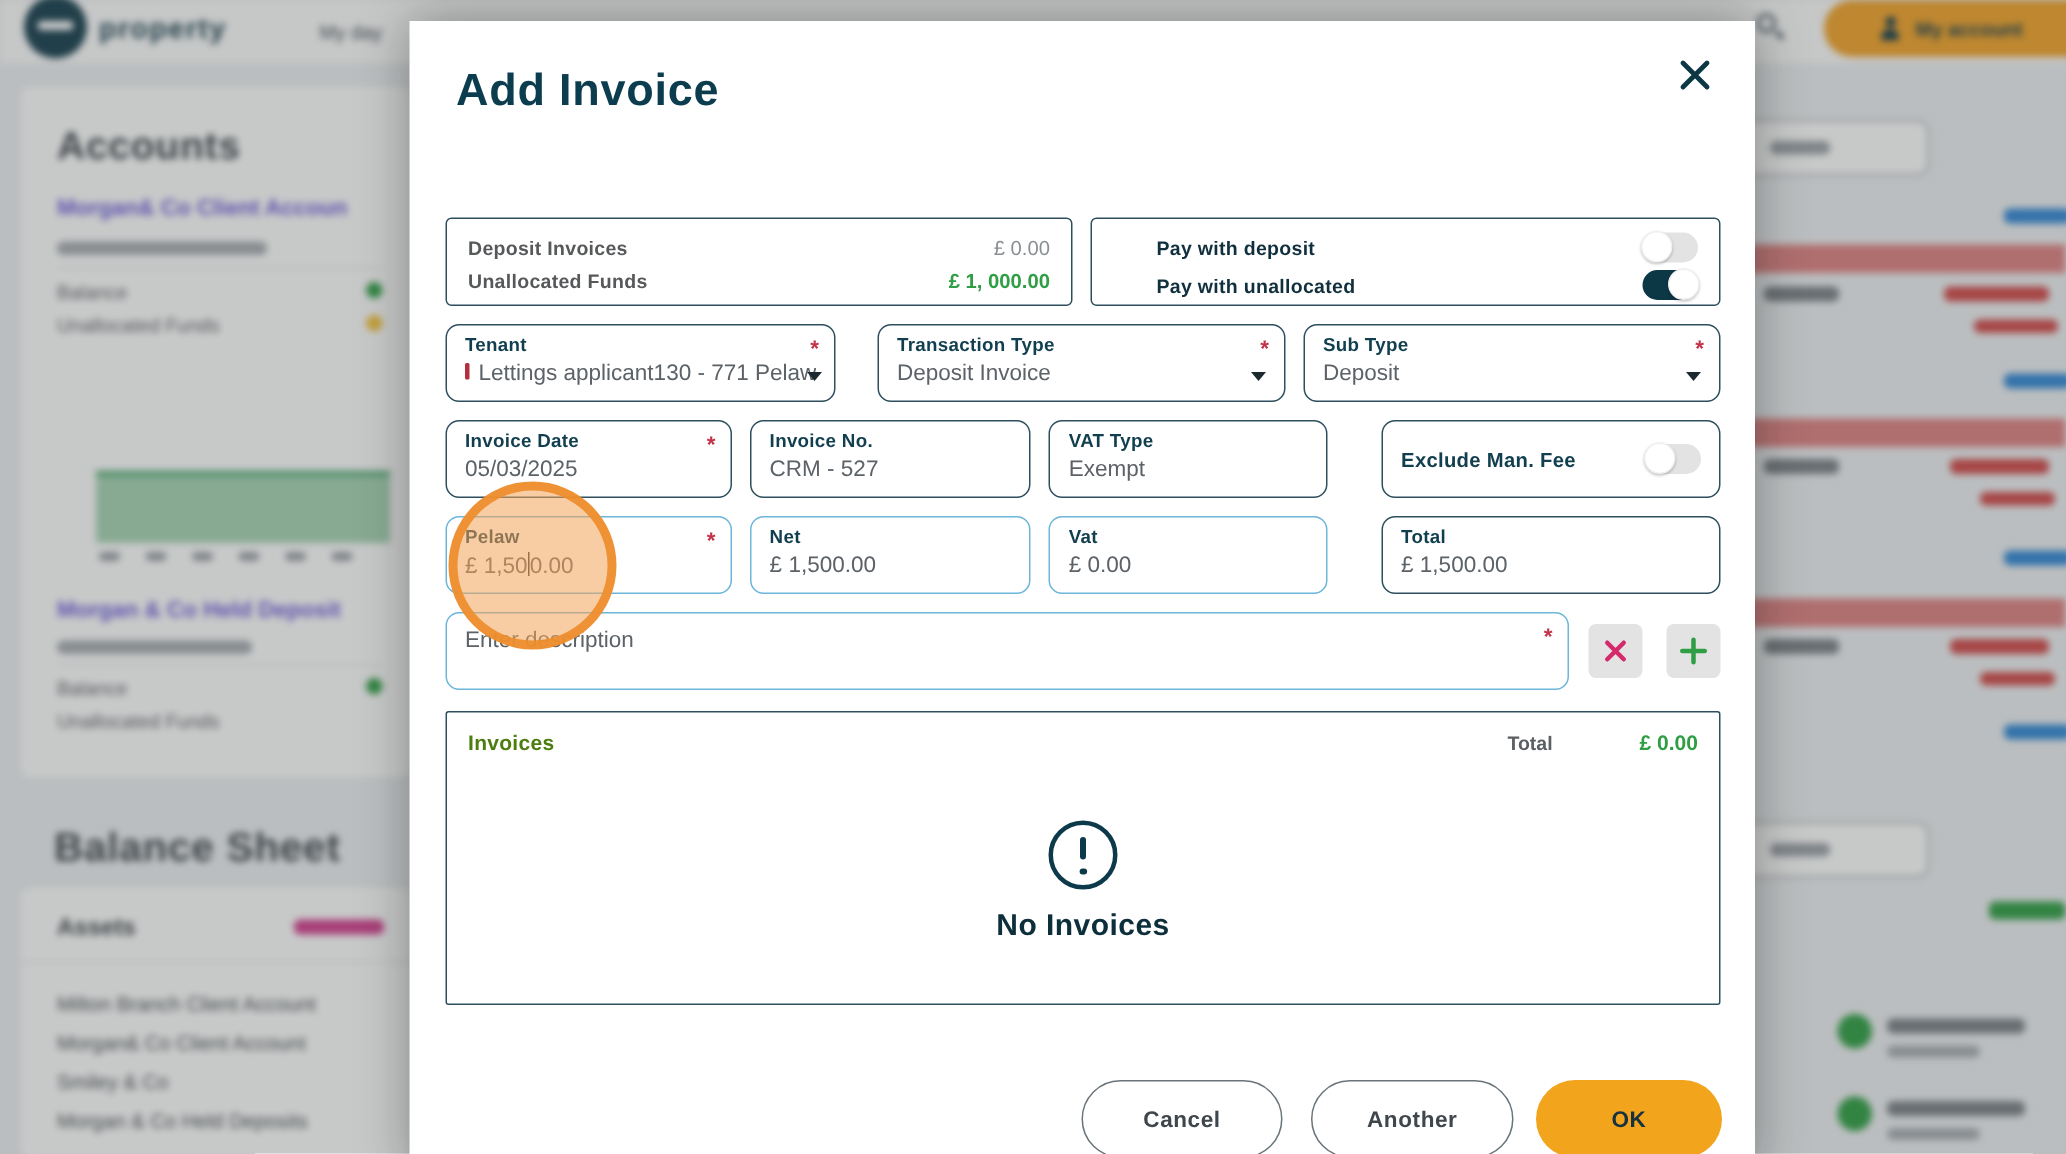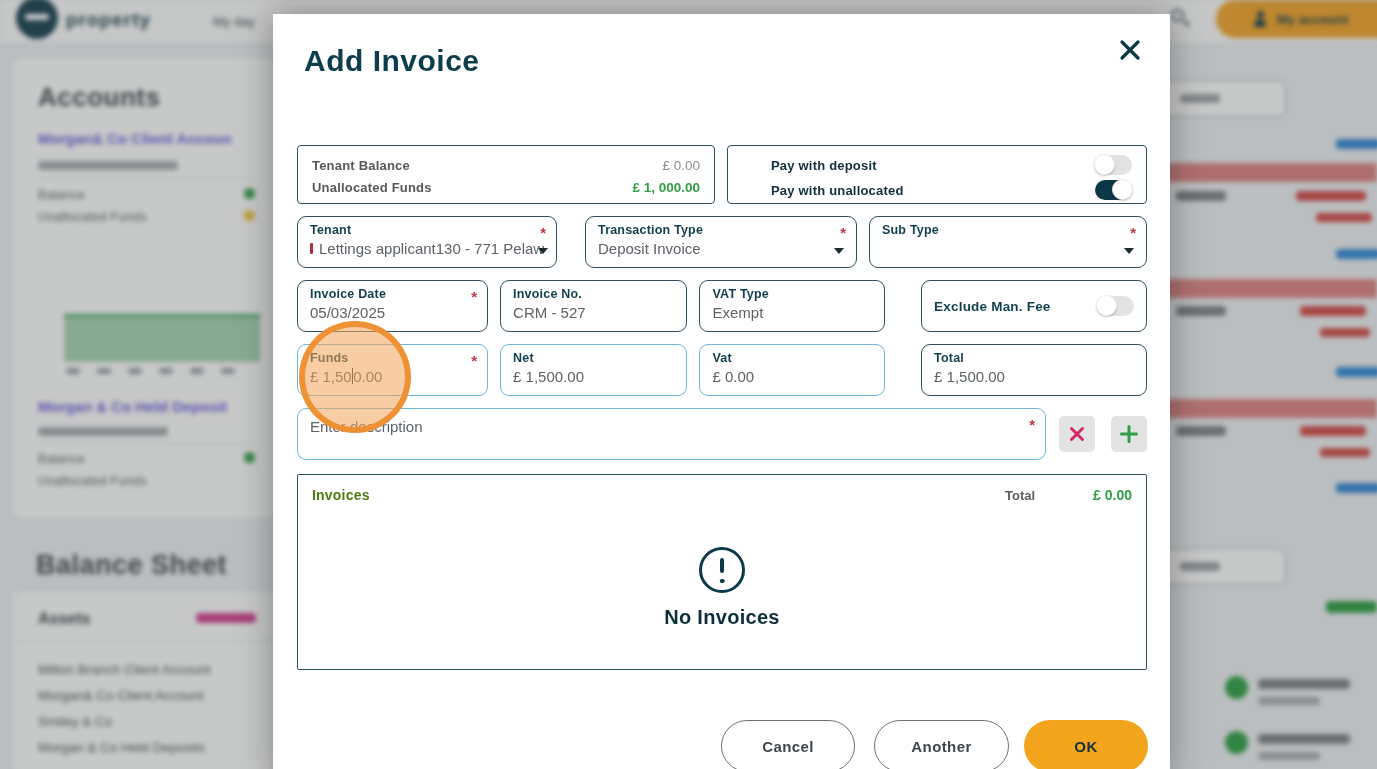--- a/index.html
+++ b/index.html
@@ -206,21 +206,21 @@
   <div class="m-title">Add Invoice</div>
   <div class="m-close">
     <svg width="28" height="28" viewBox="0 0 28 28">
         <path d="M6 6 L22 22 M22 6 L6 22" stroke="#0c3745" stroke-width="3.2" stroke-linecap="round"></path>
       </svg>
   </div>
 
   <div class="rowabs row1">
     <div class="sumbox">
       <div class="sline">
-        <span class="slabel">Tenant Balance</span>
+        <span class="slabel">Deposit Invoices</span>
         <span class="sval grey">£ 0.00</span>
       </div>
       <div class="sline">
         <span class="slabel">Unallocated Funds</span>
         <span class="sval green">£ 1, 000.00</span>
       </div>
     </div>
     <div class="paybox">
       <div class="sline">
         <span class="plabel">Pay with deposit</span>
@@ -246,20 +246,21 @@
     </div>
     <div class="field w-ttype">
       <span class="req">*</span>
       <div class="flabel">Transaction Type</div>
       <div class="fvalue">Deposit Invoice</div>
       <div class="arrow r12"></div>
     </div>
     <div class="field w-stype">
       <span class="req">*</span>
       <div class="flabel">Sub Type</div>
+      <div class="fvalue">Deposit</div>
       <div class="arrow r12"></div>
     </div>
   </div>
 
   <div class="rowabs row3">
     <div class="field q1">
       <span class="req">*</span>
       <div class="flabel">Invoice Date</div>
       <div class="fvalue">05/03/2025</div>
     </div>
@@ -275,21 +276,21 @@
       <div class="flabel">Exclude Man. Fee</div>
       <div class="toggle off">
           <div class="knob"></div>
         </div>
     </div>
   </div>
 
   <div class="rowabs row4">
     <div class="field q1 lightb">
       <span class="req">*</span>
-      <div class="flabel">Funds</div>
+      <div class="flabel">Pelaw</div>
       <div class="fvalue"><span>£ 1,50</span><span class="caret"></span><span>0.00</span></div>
     </div>
     <div class="field q2 lightb">
       <div class="flabel">Net</div>
       <div class="fvalue">£ 1,500.00</div>
     </div>
     <div class="field q3 lightb">
       <div class="flabel">Vat</div>
       <div class="fvalue">£ 0.00</div>
     </div>

